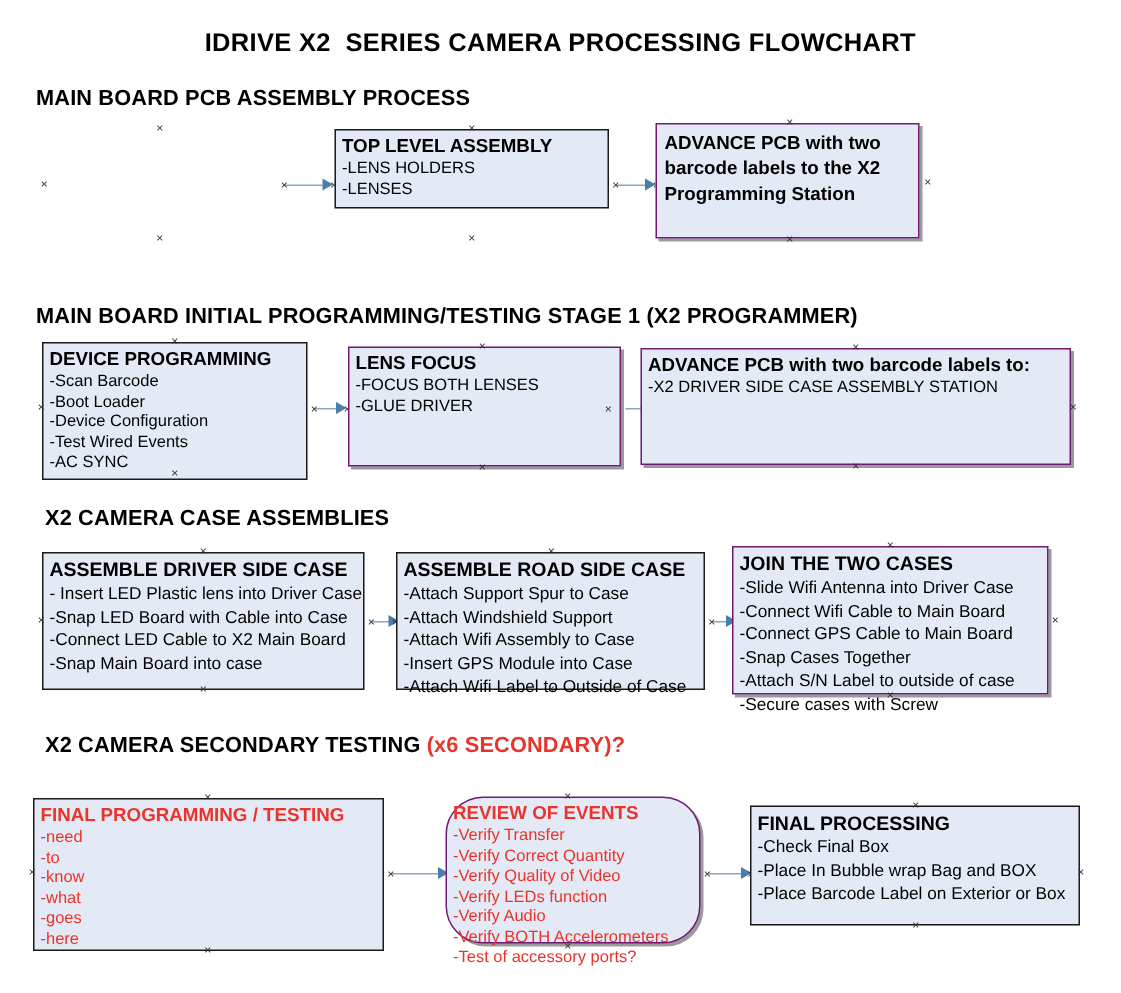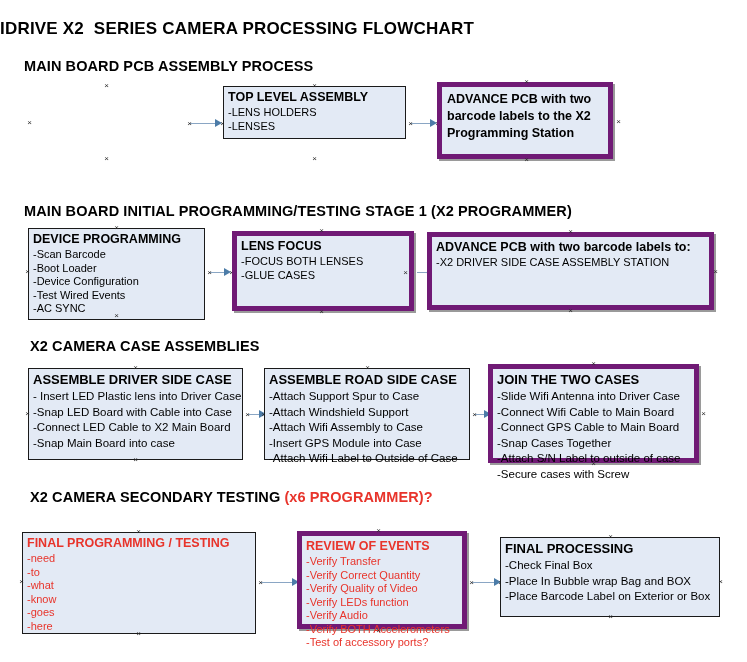--- a/index.html
+++ b/index.html
@@ -19,20 +19,21 @@
     position: absolute;
     left: 0; top: 0;
     width: 747px;
     height: 662px;
   }
 
   .doc-title {
     position: absolute;
     left: 0; top: 19px;
     width: 747px;
+    text-align: center;
     font-size: 17px;
     font-weight: bold;
     letter-spacing: 0.2px;
     white-space: pre;
   }
 
   .section-head {
     position: absolute;
     font-size: 14.5px;
     font-weight: bold;
@@ -46,21 +47,21 @@
   
   .node {
     position: absolute;
     background: #e3eaf5;
     border: 1px solid #1a1a1a;
     box-sizing: border-box;
     padding: 3px 4px 2px 4px;
     overflow: visible;
   }
   .node.shadowed {
-    border: 5px solid #701a75;
+    border: 1px solid #701a75;
     box-shadow: 2px 2px 0 0 #9a9a9a;
   }
   .node .title {
     font-size: 12.5px;
     font-weight: bold;
     line-height: 15px;
     white-space: nowrap;
     margin-bottom: 1px;
   }
   .node .line {
@@ -165,21 +166,21 @@
   <div class="handle" style="left:24px; top:268px;"></div>
 
   <div class="conn-line" style="left:209px; top:272px; width:18px;"></div>
   <div class="conn-head" style="left:224px; top:268px;"></div>
   <div class="handle" style="left:206px; top:269px;"></div>
   <div class="handle" style="left:228px; top:269px;"></div>
 
   <div class="node shadowed" style="left:232px; top:231px; width:182px; height:80px;">
     <div class="title">LENS FOCUS</div>
     <div class="line">-FOCUS BOTH LENSES</div>
-    <div class="line">-GLUE CASES</div>
+    <div class="line">-GLUE DRIVER</div>
   </div>
   <div class="handle" style="left:318px; top:227px;"></div>
   <div class="handle" style="left:318px; top:308px;"></div>
 
   <div class="conn-line" style="left:417px; top:272px; width:18px;"></div>
   <div class="conn-head" style="left:430px; top:268px;"></div>
   <div class="handle" style="left:402px; top:269px;"></div>
   <div class="handle" style="left:425px; top:269px;"></div>
 
   <div class="node shadowed" style="left:427px; top:232px; width:287px; height:78px;">
@@ -233,42 +234,42 @@
     <div class="line">-Connect GPS Cable to Main Board</div>
     <div class="line">-Snap Cases Together</div>
     <div class="line">-Attach S/N Label to outside of case</div>
     <div class="line">-Secure cases with Screw</div>
   </div>
   <div class="handle" style="left:590px; top:360px;"></div>
   <div class="handle" style="left:590px; top:460px;"></div>
   <div class="handle" style="left:700px; top:410px;"></div>
 
   <div class="section-head" style="left:30px; top:489px;">
-    <span>X2 CAMERA SECONDARY TESTING </span><span class="accent">(x6 PROGRAMMER)?</span>
+    <span>X2 CAMERA SECONDARY TESTING </span><span class="accent">(x6 SECONDARY)?</span>
   </div>
 
   <div class="node red" style="left:22px; top:532px; width:234px; height:102px;">
     <div class="title">FINAL PROGRAMMING / TESTING</div>
     <div class="line">-need</div>
     <div class="line">-to</div>
+    <div class="line">-know</div>
     <div class="line">-what</div>
-    <div class="line">-know</div>
     <div class="line">-goes</div>
     <div class="line">-here</div>
   </div>
   <div class="handle" style="left:135px; top:528px;"></div>
   <div class="handle" style="left:135px; top:630px;"></div>
   <div class="handle" style="left:18px; top:578px;"></div>
 
   <div class="conn-line" style="left:260px; top:582px; width:36px;"></div>
   <div class="conn-head" style="left:292px; top:578px;"></div>
   <div class="handle" style="left:257px; top:579px;"></div>
   <div class="handle" style="left:296px; top:579px;"></div>
 
-  <div class="node red shadowed" style="left:297px; top:531px; width:170px; height:98px;">
+  <div class="node red shadowed" style="left:297px; top:531px; width:170px; height:98px;border-radius:25px;">
     <div class="title">REVIEW OF EVENTS</div>
     <div class="line">-Verify Transfer</div>
     <div class="line">-Verify Correct Quantity</div>
     <div class="line">-Verify Quality of Video</div>
     <div class="line">-Verify LEDs function</div>
     <div class="line">-Verify Audio</div>
     <div class="line">-Verify BOTH Accelerometers</div>
     <div class="line">-Test of accessory ports?</div>
   </div>
   <div class="handle" style="left:375px; top:527px;"></div>

